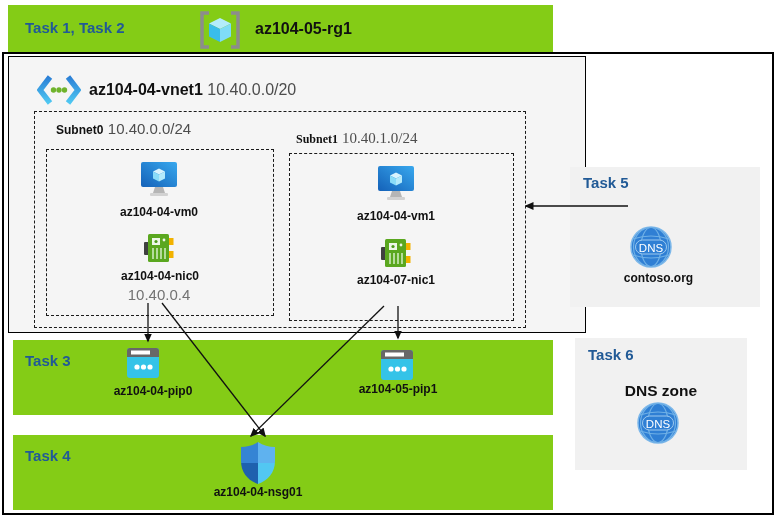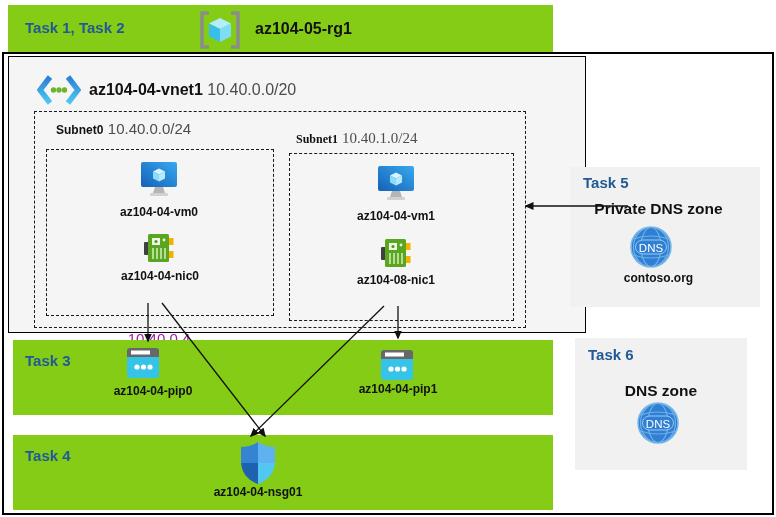--- a/index.html
+++ b/index.html
@@ -9,21 +9,21 @@
   }
   .abs{position:absolute;}
   .band{position:absolute;background:#84cc16;}
   .graybox{position:absolute;background:#f1f1f1;}
   .frame{position:absolute;border:2px solid #000;background:transparent;}
   .vnetbox{position:absolute;background:#f5f5f5;border:1px solid #000;padding-left:30px;}
   .dashed{position:absolute;border:1px dashed #1a1a1a;}
   .tasktitle{font-weight:bold;font-size:15px;color:#215a96;white-space:nowrap;}
   .lbl{font-weight:bold;font-size:12px;color:#111;white-space:nowrap;}
   .cidr{font-weight:normal;font-size:15px;color:#4d4d4d;}
-  .ip{font-weight:normal;font-size:15px;color:#a21caf;margin-top:44px;}
+  .ip{font-weight:normal;font-size:15px;color:#737373;}
   .ctr{text-align:center;}
   svg{display:block;}
   .arrowlayer{position:absolute;left:0;top:0;pointer-events:none;}
 </style>
 </head>
 <body>
 
 <div id="canvas">
 
   <div class="band" style="left:8px;top:5px;width:545px;height:48px;">
@@ -140,21 +140,21 @@
         <rect x="4" y="2" width="21" height="28" rx="1.5" fill="#5aa71f"></rect>
         <rect x="8" y="6" width="8" height="7" fill="#eef7e8"></rect>
         <circle cx="12" cy="9.5" r="1.6" fill="#4c9a1a"></circle>
         <line x1="9" y1="16" x2="9" y2="27" stroke="#cdeabc" stroke-width="1.6"></line>
         <line x1="13" y1="16" x2="13" y2="27" stroke="#cdeabc" stroke-width="1.6"></line>
         <line x1="17" y1="16" x2="17" y2="27" stroke="#cdeabc" stroke-width="1.6"></line>
         <line x1="21" y1="16" x2="21" y2="27" stroke="#cdeabc" stroke-width="1.6"></line>
         <circle cx="20" cy="8" r="1.4" fill="#eef7e8"></circle>
       </svg>
     </div>
-    <div class="abs lbl ctr" style="left:312px;top:216px;width:150px;">az104-08-nic1</div>
+    <div class="abs lbl ctr" style="left:312px;top:216px;width:150px;">az104-07-nic1</div>
   </div>
 
   <div class="band" style="left:13px;top:340px;width:540px;height:75px;">
     <div class="abs tasktitle" style="left:12px;top:12px;">Task 3</div>
 
     <div class="abs" style="left:113px;top:6px;width:34px;height:34px;">
       <svg width="34" height="34" viewBox="0 0 34 34">
         <rect x="1" y="2" width="32" height="30" rx="3" fill="#35c3e8"></rect>
         <rect x="1" y="2" width="32" height="9" rx="3" fill="#686868"></rect>
         <rect x="1" y="7" width="32" height="4" fill="#686868"></rect>
@@ -170,21 +170,21 @@
       <svg width="34" height="34" viewBox="0 0 34 34">
         <rect x="1" y="2" width="32" height="30" rx="3" fill="#35c3e8"></rect>
         <rect x="1" y="2" width="32" height="9" rx="3" fill="#686868"></rect>
         <rect x="1" y="7" width="32" height="4" fill="#686868"></rect>
         <rect x="5" y="4.5" width="19" height="4" fill="#ffffff"></rect>
         <circle cx="11" cy="21" r="2.6" fill="#ffffff"></circle>
         <circle cx="17.5" cy="21" r="2.6" fill="#ffffff"></circle>
         <circle cx="24" cy="21" r="2.6" fill="#ffffff"></circle>
       </svg>
     </div>
-    <div class="abs lbl ctr" style="left:285px;top:42px;width:200px;">az104-04-pip1</div>
+    <div class="abs lbl ctr" style="left:285px;top:42px;width:200px;">az104-05-pip1</div>
   </div>
 
   <div class="band" style="left:13px;top:435px;width:540px;height:75px;">
     <div class="abs tasktitle" style="left:12px;top:12px;">Task 4</div>
     <div class="abs" style="left:226px;top:6px;width:38px;height:44px;">
       <svg width="38" height="44" viewBox="0 0 38 44">
         <defs>
           <clipPath id="shc">
             <path d="M19 1 C24 4.5 30 6 36 6 V20 C36 31.5 29 39.5 19 43 C9 39.5 2 31.5 2 20 V6 C8 6 14 4.5 19 1 Z"></path>
           </clipPath>
@@ -195,21 +195,20 @@
           <rect x="0" y="22" width="19" height="22" fill="#1e61ae"></rect>
           <rect x="19" y="22" width="19" height="22" fill="#52c7f2"></rect>
         </g>
       </svg>
     </div>
     <div class="abs lbl ctr" style="left:145px;top:50px;width:200px;">az104-04-nsg01</div>
   </div>
 
   <div class="graybox" style="left:570px;top:125px;width:190px;height:140px;margin-top:42px;">
     <div class="abs tasktitle" style="left:13px;top:7px;">Task 5</div>
-    <div class="abs lbl ctr" style="left:0px;top:33px;width:177px;font-size:15.5px;">Private DNS zone</div>
     <div class="abs" style="left:60px;top:59px;width:42px;height:42px;">
       <svg width="42" height="42" viewBox="0 0 42 42">
         <circle cx="21" cy="21" r="20" fill="#2f7fd4" stroke="#7db8ea" stroke-width="1.5"></circle>
         <ellipse cx="21" cy="21" rx="10" ry="19.5" fill="none" stroke="#6fb0e6" stroke-width="1.2"></ellipse>
         <ellipse cx="21" cy="21" rx="17.5" ry="19.5" fill="none" stroke="#6fb0e6" stroke-width="1.2"></ellipse>
         <path d="M3 13 Q21 7 39 13" fill="none" stroke="#6fb0e6" stroke-width="1.2"></path>
         <path d="M3 29 Q21 35 39 29" fill="none" stroke="#6fb0e6" stroke-width="1.2"></path>
         <rect x="5.5" y="14" width="31" height="14" rx="7" fill="#2f7fd4" stroke="#9cc9ef" stroke-width="1"></rect>
         <text x="21" y="25.5" text-anchor="middle" font-family="Liberation Sans, sans-serif" font-size="11.5" fill="#ffffff">DNS</text>
       </svg>

